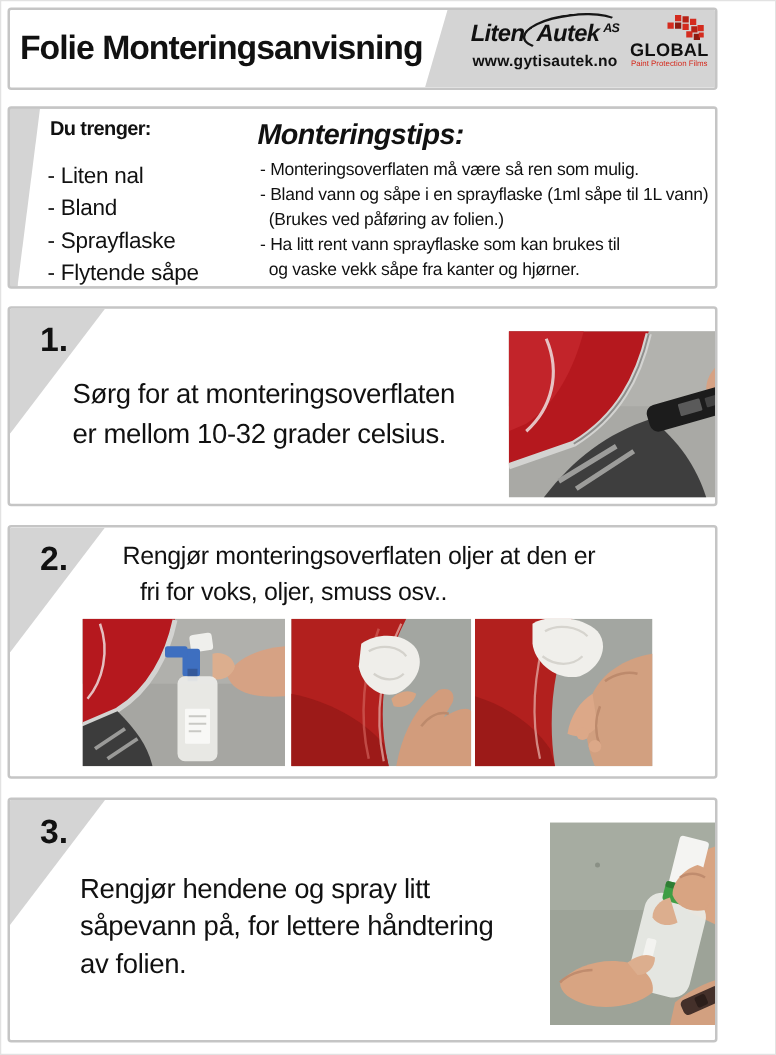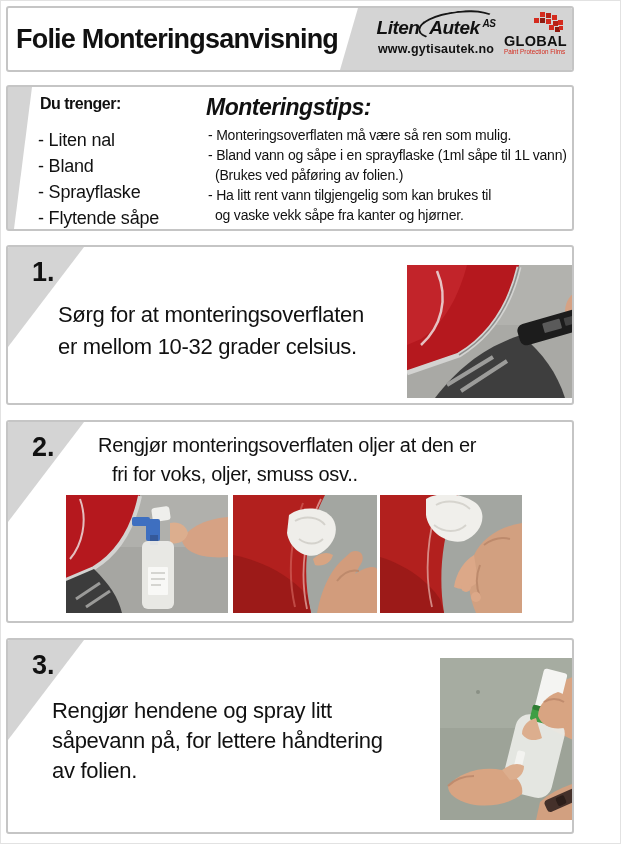--- a/index.html
+++ b/index.html
@@ -27,21 +27,21 @@
   .gytis-line{font-style:italic;font-weight:bold;font-size:19px;letter-spacing:-0.5px;white-space:nowrap;}
   .swoosh{position:relative;display:inline-block;padding:0 3px 0 5px;}
   .swoosh::before{
     content:"";position:absolute;left:-6px;right:-16px;top:-6px;bottom:-1px;
     border:2.5px solid #161616;border-radius:50%;
     border-bottom-color:transparent;border-right-color:transparent;
     transform:rotate(-7deg);pointer-events:none;
   }
   .as-sup{font-size:10px;vertical-align:super;font-weight:bold;font-style:italic;}
   .website{font-weight:bold;font-size:12.5px;margin-top:3px;letter-spacing:0.2px;white-space:nowrap;}
-  .global-logo{position:absolute;right:6px;top:4px;width:62px;}
+  .global-logo{position:absolute;right:6px;top:4px;width:62px;text-align:right;}
   .global-pix{display:block;margin-left:18px;}
   .global-name{font-weight:bold;font-size:14.5px;line-height:14px;letter-spacing:0.3px;color:#101010;}
   .global-tag{font-size:6.3px;color:#d42b1e;line-height:7px;white-space:nowrap;}
   
   #materials-box{top:85px;height:146px;background:#d4d4d4;}
   .materials-white{
     position:absolute;inset:0;background:#fff;
     -webkit-clip-path:polygon(24px 0,100% 0,100% 100%,6px 100%);
     clip-path:polygon(24px 0,100% 0,100% 100%,6px 100%);
   }
@@ -54,21 +54,21 @@
   #step1-box{top:245px;height:160px;}
   #step2-box{top:420px;height:203px;}
   #step3-box{top:638px;height:196px;}
   .corner{
     position:absolute;left:0;top:0;width:76px;height:100px;background:#d4d4d4;
     -webkit-clip-path:polygon(0 0,100% 0,0 100%);clip-path:polygon(0 0,100% 0,0 100%);
   }
   .step-num{position:absolute;left:24px;top:10px;font-size:27px;font-weight:600;letter-spacing:0;}
   .step-text{position:absolute;font-size:22px;line-height:32px;letter-spacing:-0.3px;white-space:nowrap;}
   #step1-text{left:50px;top:52px;}
-  #step3-text{left:44px;top:56px;line-height:30px;}
+  #step3-text{left:56px;top:56px;line-height:30px;}
   #step2-title{position:absolute;left:90px;top:9px;font-size:20px;line-height:29px;letter-spacing:-0.3px;white-space:nowrap;}
   #step2-title .line2{padding-left:14px;}
   .photo{position:absolute;display:block;}
   
   .photo svg{display:block;}
 </style>
 </head>
 <body>
 
 <div class="page-frame"></div>
@@ -110,21 +110,21 @@
     <div>- Liten nal</div>
     <div>- Bland</div>
     <div>- Sprayflaske</div>
     <div>- Flytende såpe</div>
   </div>
   <div class="tips-title">Monteringstips:</div>
   <div class="tips-list">
     <div>- Monteringsoverflaten må være så ren som mulig.</div>
     <div>- Bland vann og såpe i en sprayflaske (1ml såpe til 1L vann)</div>
     <div class="tip-cont">(Brukes ved påføring av folien.)</div>
-    <div>- Ha litt rent vann tilgjengelig som kan brukes til</div>
+    <div>- Ha litt rent vann sprayflaske som kan brukes til</div>
     <div class="tip-cont">og vaske vekk såpe fra kanter og hjørner.</div>
   </div>
 </div>
 
 <div class="box" id="step1-box">
   <div class="corner"></div>
   <div class="step-num">1.</div>
   <div class="step-text" id="step1-text">
     <div>Sørg for at monteringsoverflaten</div>
     <div>er mellom 10-32 grader celsius.</div>

